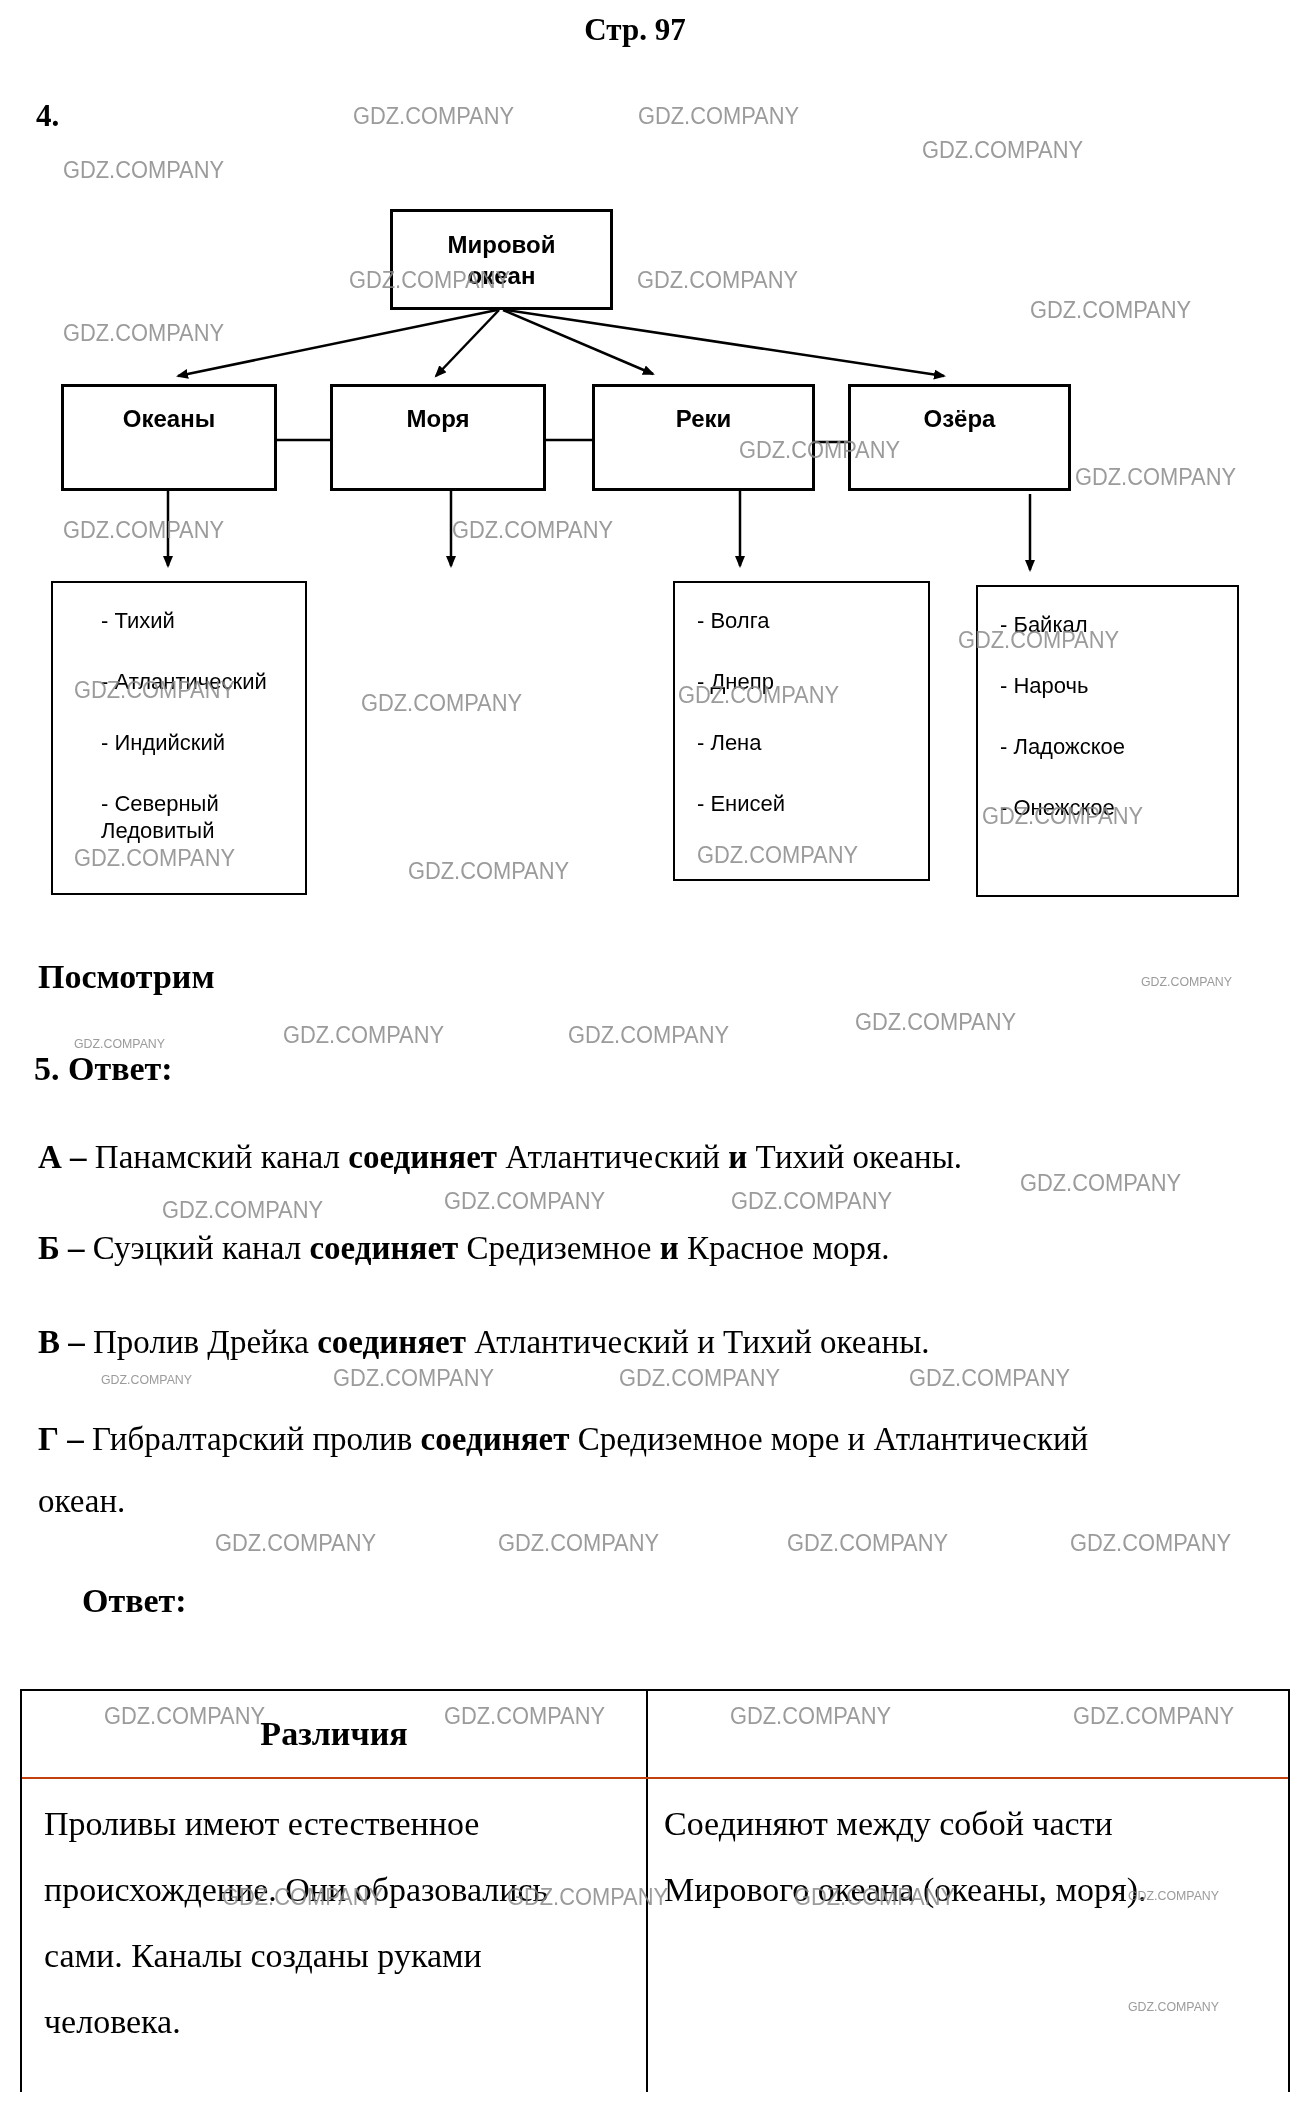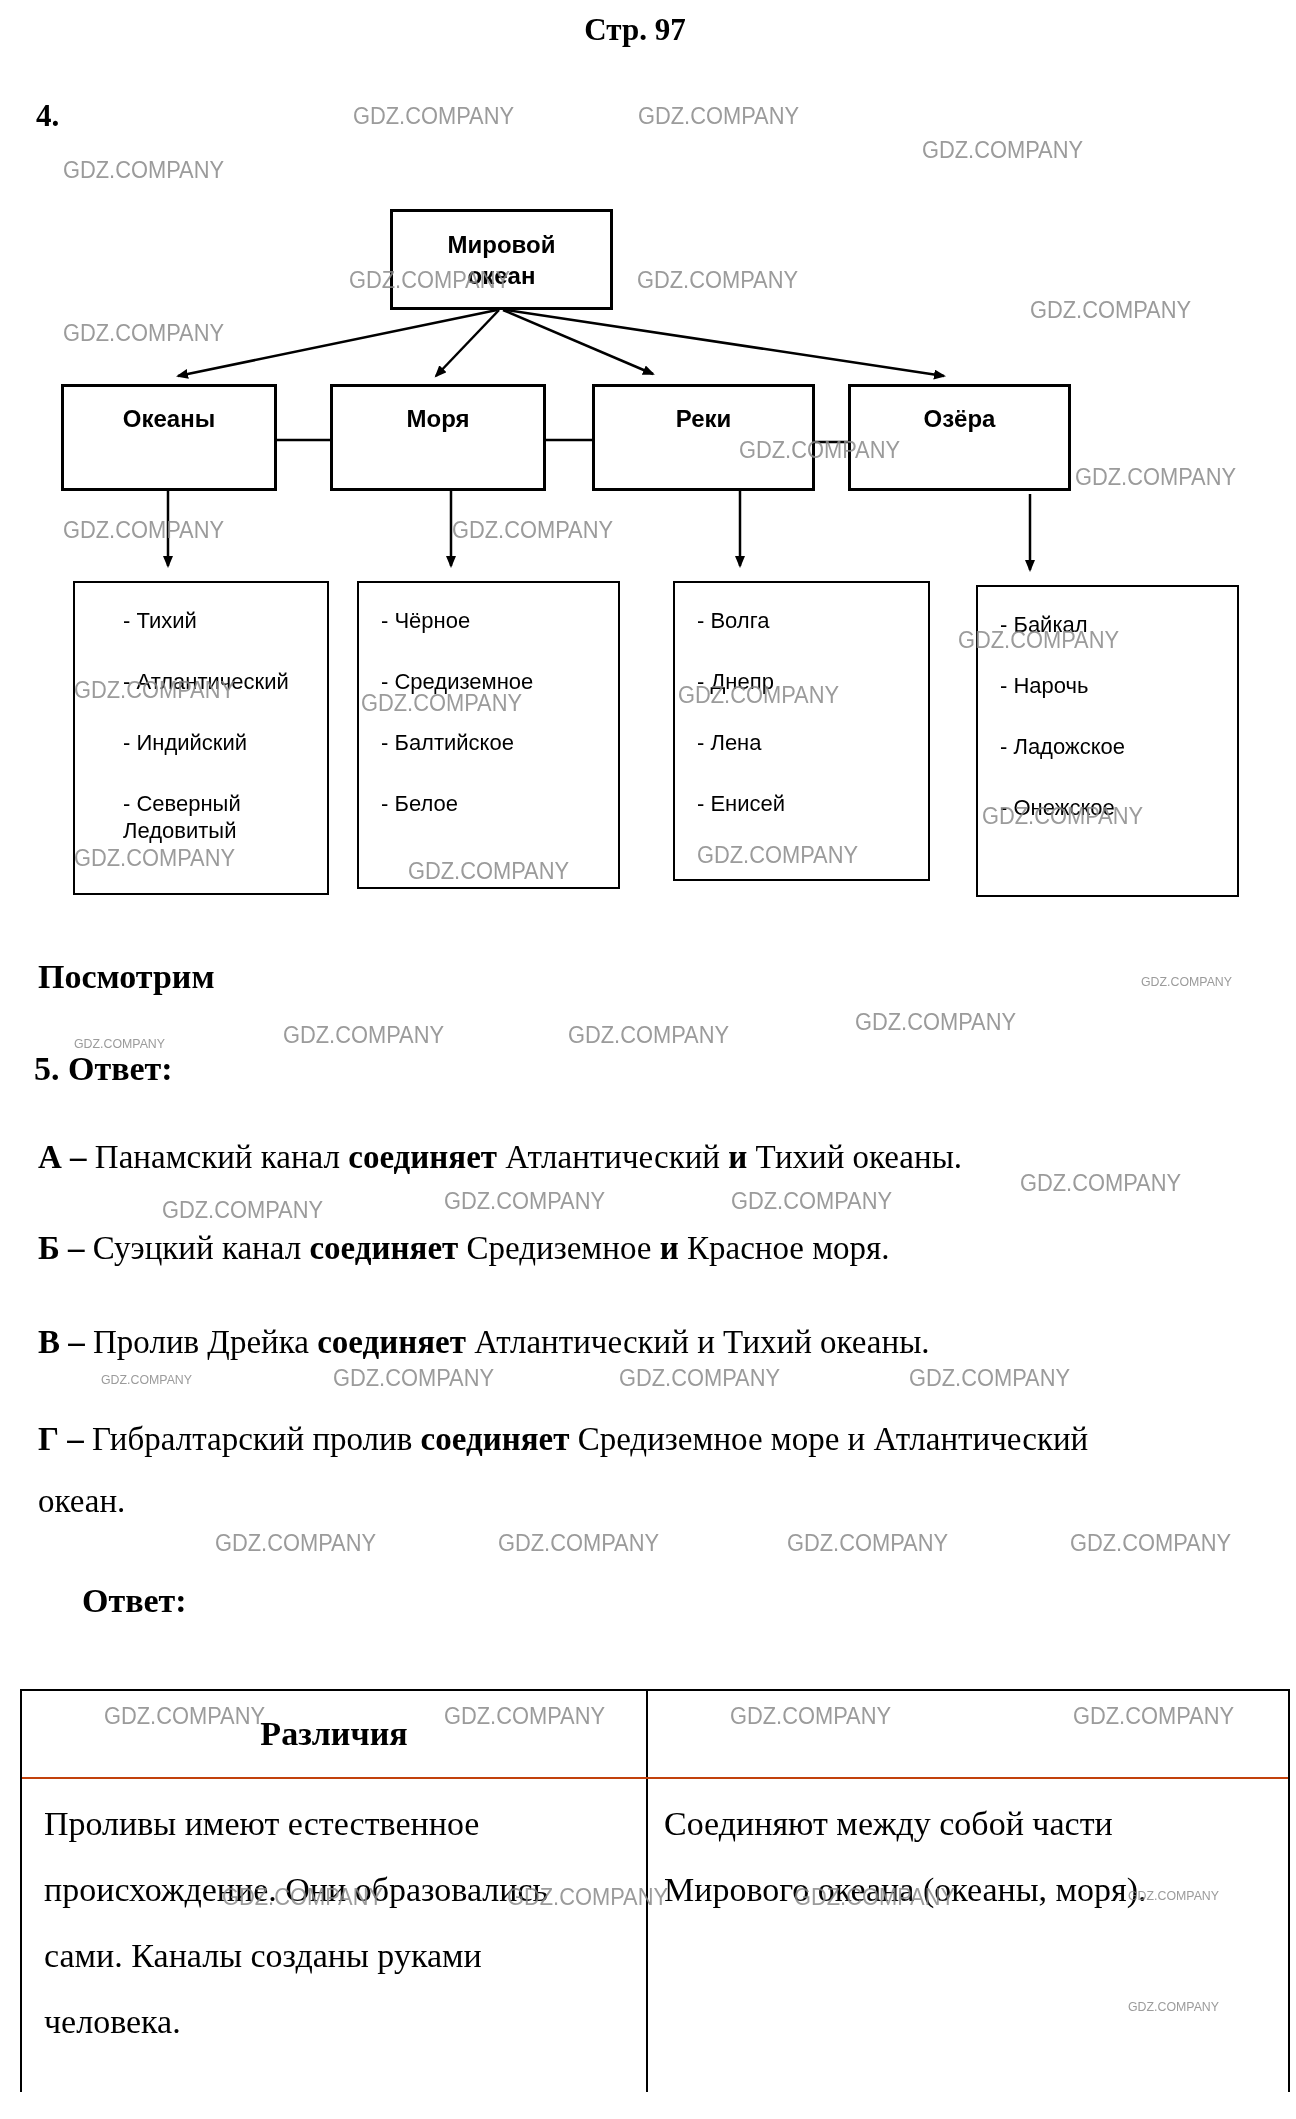--- a/index.html
+++ b/index.html
@@ -21,21 +21,21 @@
   .dbox{position:absolute;box-sizing:border-box;border:3px solid #000;z-index:2;
         font-family:"Liberation Sans",sans-serif;background:transparent;}
   #root-box{left:390px;top:209px;width:223px;height:101px;font-weight:bold;font-size:24px;
             line-height:31px;text-align:center;padding-top:17px;white-space:pre-line;}
   .cat{top:384px;height:107px;font-weight:bold;font-size:24px;text-align:center;padding-top:18px;}
   #cat0{left:61px;width:216px;}
   #cat1{left:330px;width:216px;}
   #cat2{left:592px;width:223px;}
   #cat3{left:848px;width:223px;}
   .lbox{border-width:2px;font-size:22px;padding:24px 4px 0 22px;}
-  #lbox0{left:73px;top:581px;width:256px;height:314px;padding-left:48px;}
+  #lbox0{left:51px;top:581px;width:256px;height:314px;padding-left:48px;}
   #lbox1{left:357px;top:581px;width:263px;height:308px;}
   #lbox2{left:673px;top:581px;width:257px;height:300px;}
   #lbox3{left:976px;top:585px;width:263px;height:312px;}
   .item{line-height:27px;margin-bottom:34px;white-space:pre-line;}
 
   
   #posmotrim{left:38px;top:958px;}
   #task5{left:34px;top:1050px;}
   #otvet{left:34px;top:1582px;margin-left:48px;}
   .answer{position:absolute;left:38px;width:1190px;font-size:33px;line-height:62px;
@@ -145,26 +145,20 @@
   <div id="cat2" class="dbox cat">Реки</div>
   <div id="cat3" class="dbox cat">Озёра</div>
 
   <div id="lbox0" class="dbox lbox">
     <div class="item">- Тихий</div>
     <div class="item">- Атлантический</div>
     <div class="item">- Индийский</div>
     <div class="item">- Северный
 Ледовитый</div>
   </div>
-  <div id="lbox1" class="dbox lbox">
-    <div class="item">- Чёрное</div>
-    <div class="item">- Средиземное</div>
-    <div class="item">- Балтийское</div>
-    <div class="item">- Белое</div>
-  </div>
   <div id="lbox2" class="dbox lbox">
     <div class="item">- Волга</div>
     <div class="item">- Днепр</div>
     <div class="item">- Лена</div>
     <div class="item">- Енисей</div>
   </div>
   <div id="lbox3" class="dbox lbox">
     <div class="item">- Байкал</div>
     <div class="item">- Нарочь</div>
     <div class="item">- Ладожское</div>

